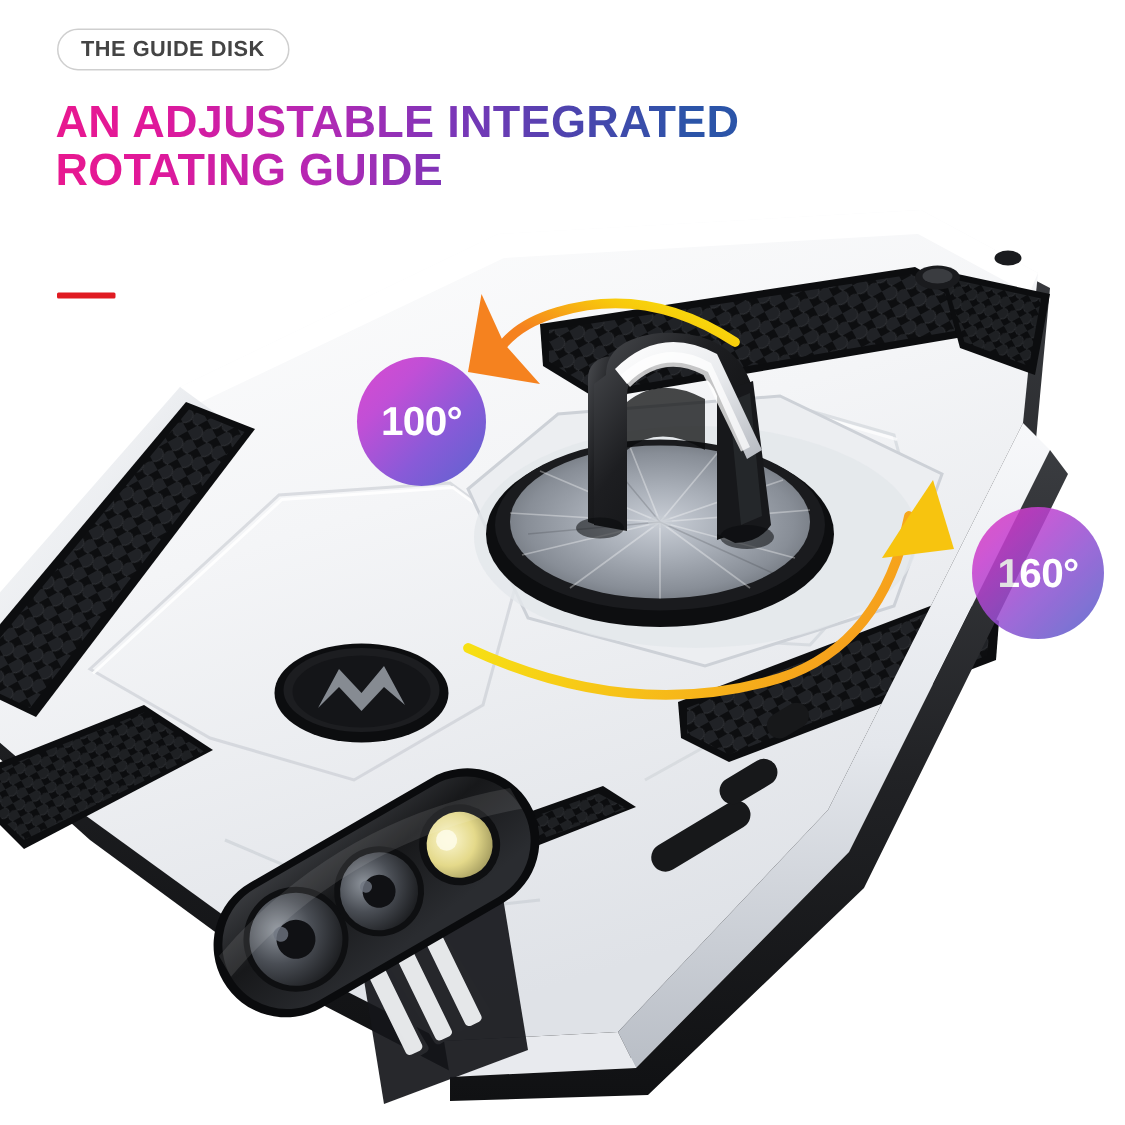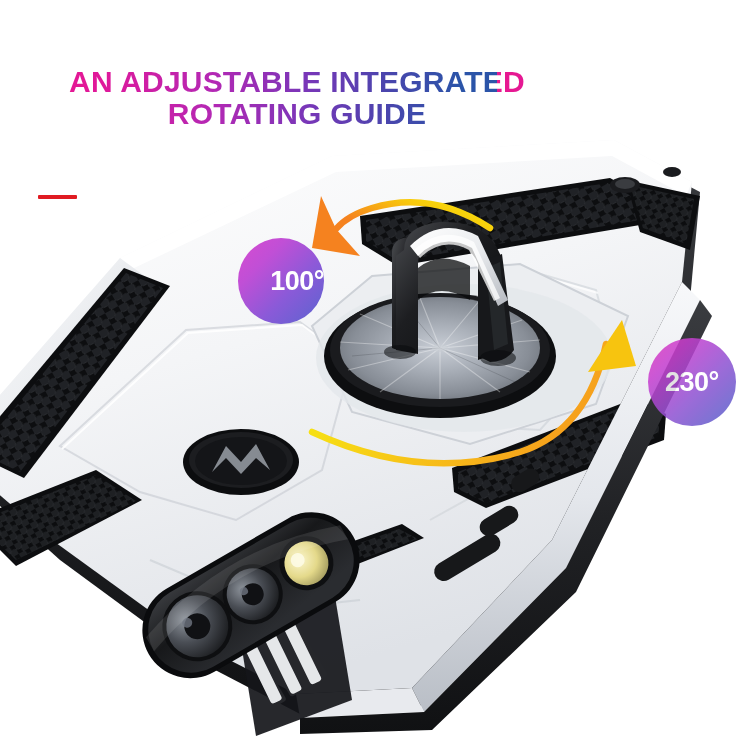--- a/index.html
+++ b/index.html
@@ -40,21 +40,20 @@
     color: #444444;
     white-space: nowrap;
   }
 
   
   .headline {
     position: absolute;
     left: 37px;
     top: 66px;
     width: 520px;
-    text-align: center;
   }
   .headline .hl {
     display: block;
     font-size: 30px;
     line-height: 31.5px;
     font-weight: bold;
     letter-spacing: 0.2px;
     white-space: nowrap;
     background: linear-gradient(90deg,#e8188f 0%, #e0189a 14%, #b428b4 38%, #7a36b8 58%, #4a45ad 76%, #2b54a8 92%);
     -webkit-background-clip: text;
@@ -96,21 +95,20 @@
     font-weight: bold;
     letter-spacing: -0.5px;
   }
   .deg-100 {
     left: 238px;
     top: 238px;
     width: 86px;
     height: 86px;
     font-size: 27px;
     background: linear-gradient(135deg, #d94bd0 0%, #c14fd6 28%, #8a5ad8 62%, #5a64cf 100%);
-    justify-content: flex-end;
   }
   .deg-360 {
     left: 648px;
     top: 338px;
     width: 88px;
     height: 88px;
     font-size: 27px;
     opacity: 0.86;
     background: linear-gradient(135deg, #e23bbd 0%, #c63fd0 25%, #8f52d2 58%, #4f63c9 100%);
   }
@@ -403,29 +401,32 @@
       </g>
 
       <g>
         <path d="M 312,432 Q 420,482 520,452 Q 588,430 606,344" fill="none" stroke="url(#gArrowBot)" stroke-width="6.5" stroke-linecap="round"></path>
         <path d="M 606,344 L 588,372 L 636,366 L 622,320 Z" fill="#f7c40f"></path>
       </g>
 
     </g>
   </svg>
 
+  <div class="badge-pill">
+    <span>THE GUIDE DISK</span>
+  </div>
 
   <div class="headline">
     <span class="hl l1">AN ADJUSTABLE INTEGRATED</span>
     <span class="hl l3">ROTATING GUIDE</span>
   </div>
 
   <div class="red-rule"></div>
 
   <div class="deg-badge deg-100">
     <span>100°</span>
   </div>
 
   <div class="deg-badge deg-360">
-    <span>230°</span>
+    <span>160°</span>
   </div>
 
 </div>
 
 </body></html>

